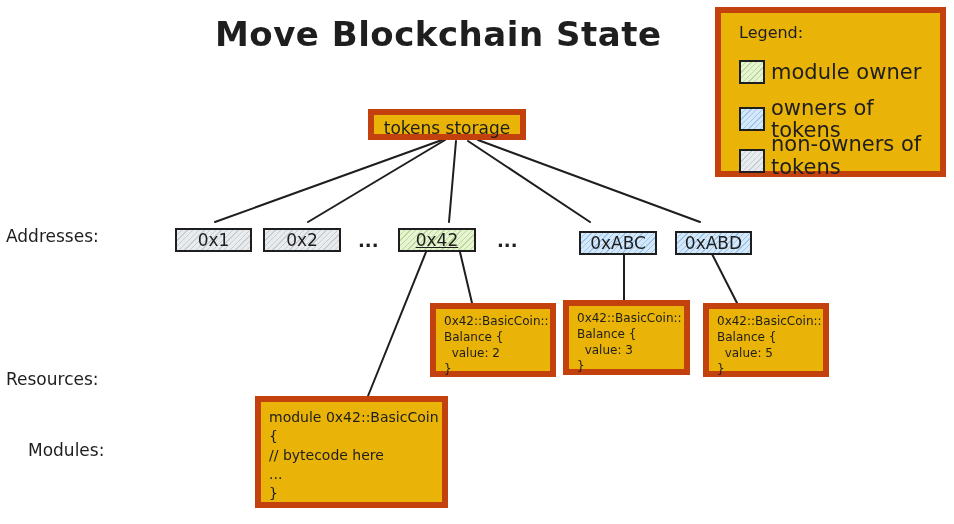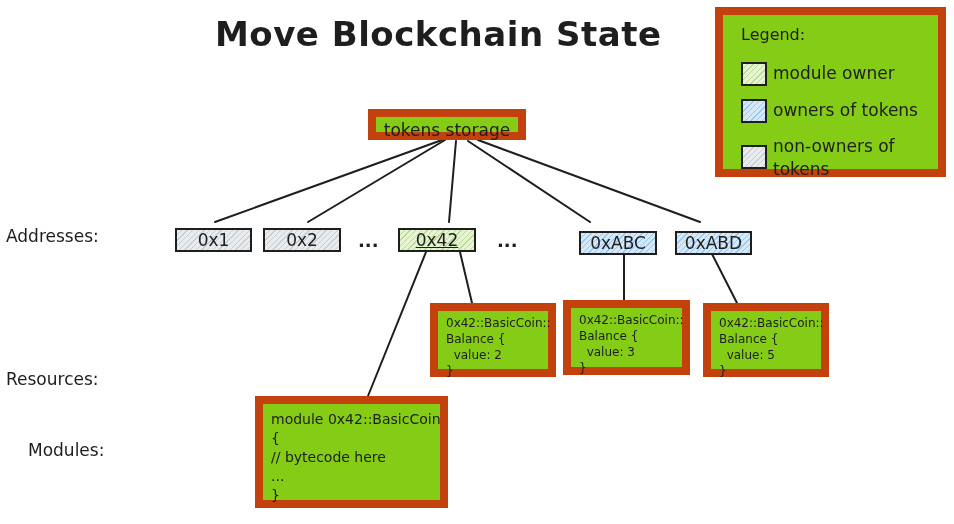--- a/index.html
+++ b/index.html
@@ -1,34 +1,34 @@
 <!DOCTYPE html>
 <html><head>
 <meta charset="utf-8">
 <style>
   html, body { margin: 0; padding: 0; background: #ffffff; }
   body { width: 954px; height: 524px; position: relative; overflow: hidden;
          font-family: "DejaVu Sans", sans-serif; color: #1e1e1e; }
   svg.wires { position: absolute; left: 0; top: 0; width: 954px; height: 524px; }
   .abs { position: absolute; }
   .title { left: 215px; top: 14px; font-size: 34px; font-weight: bold; letter-spacing: 0.5px; }
-  .box { position: absolute; border: 8px solid #c2410c; box-sizing: border-box; background: #84cc16; }
+  .box { position: absolute; border: 6px solid #c2410c; box-sizing: border-box; background: #eab308; }
   .gs { left: 368px; top: 109px; width: 158px; height: 31px; font-size: 17px; text-align: center; line-height: 27px; }
   .row-label { font-size: 17px; }
   .addr { position: absolute; border: 2px solid #1e1e1e; box-sizing: border-box; height: 24px;
           font-size: 17px; text-align: center; line-height: 20px; }
   .hatch-gray { background: repeating-linear-gradient(135deg, #e9ecef 0 3px, #c9ccd0 3px 4px); }
   .hatch-green { background: repeating-linear-gradient(135deg, #e6f4d2 0 3px, #b9d89a 3px 4px); text-decoration: underline; }
   .hatch-blue { background: repeating-linear-gradient(135deg, #d4e8fa 0 3px, #9cc6ec 3px 4px); }
   .dots { font-size: 18px; font-weight: bold; }
   .res { font-size: 12px; line-height: 16px; padding: 4px 8px; white-space: pre; }
   .mod { font-size: 14px; line-height: 19px; padding: 6px 8px; white-space: pre; }
   .legend { left: 715px; top: 7px; width: 231px; height: 170px; }
   .legend-title { position: absolute; left: 18px; top: 10px; font-size: 16px; }
-  .legend-item { position: absolute; left: 18px; display: flex; align-items: flex-start; font-size: 17px; }
+  .legend-item { position: absolute; left: 18px; display: flex; align-items: center; font-size: 21px; }
   .swatch { width: 26px; height: 24px; border: 2px solid #1e1e1e; box-sizing: border-box; margin-right: 6px; flex: 0 0 auto; }
   .legend-label { line-height: 22px; }
 </style>
 </head>
 <body>
 
 <svg class="wires" viewBox="0 0 954 524">
   <g stroke="#1e1e1e" stroke-width="2" fill="none" stroke-linecap="round">
     <line x1="442" y1="140" x2="215" y2="222"></line>
     <line x1="445" y1="140" x2="308" y2="222"></line>

